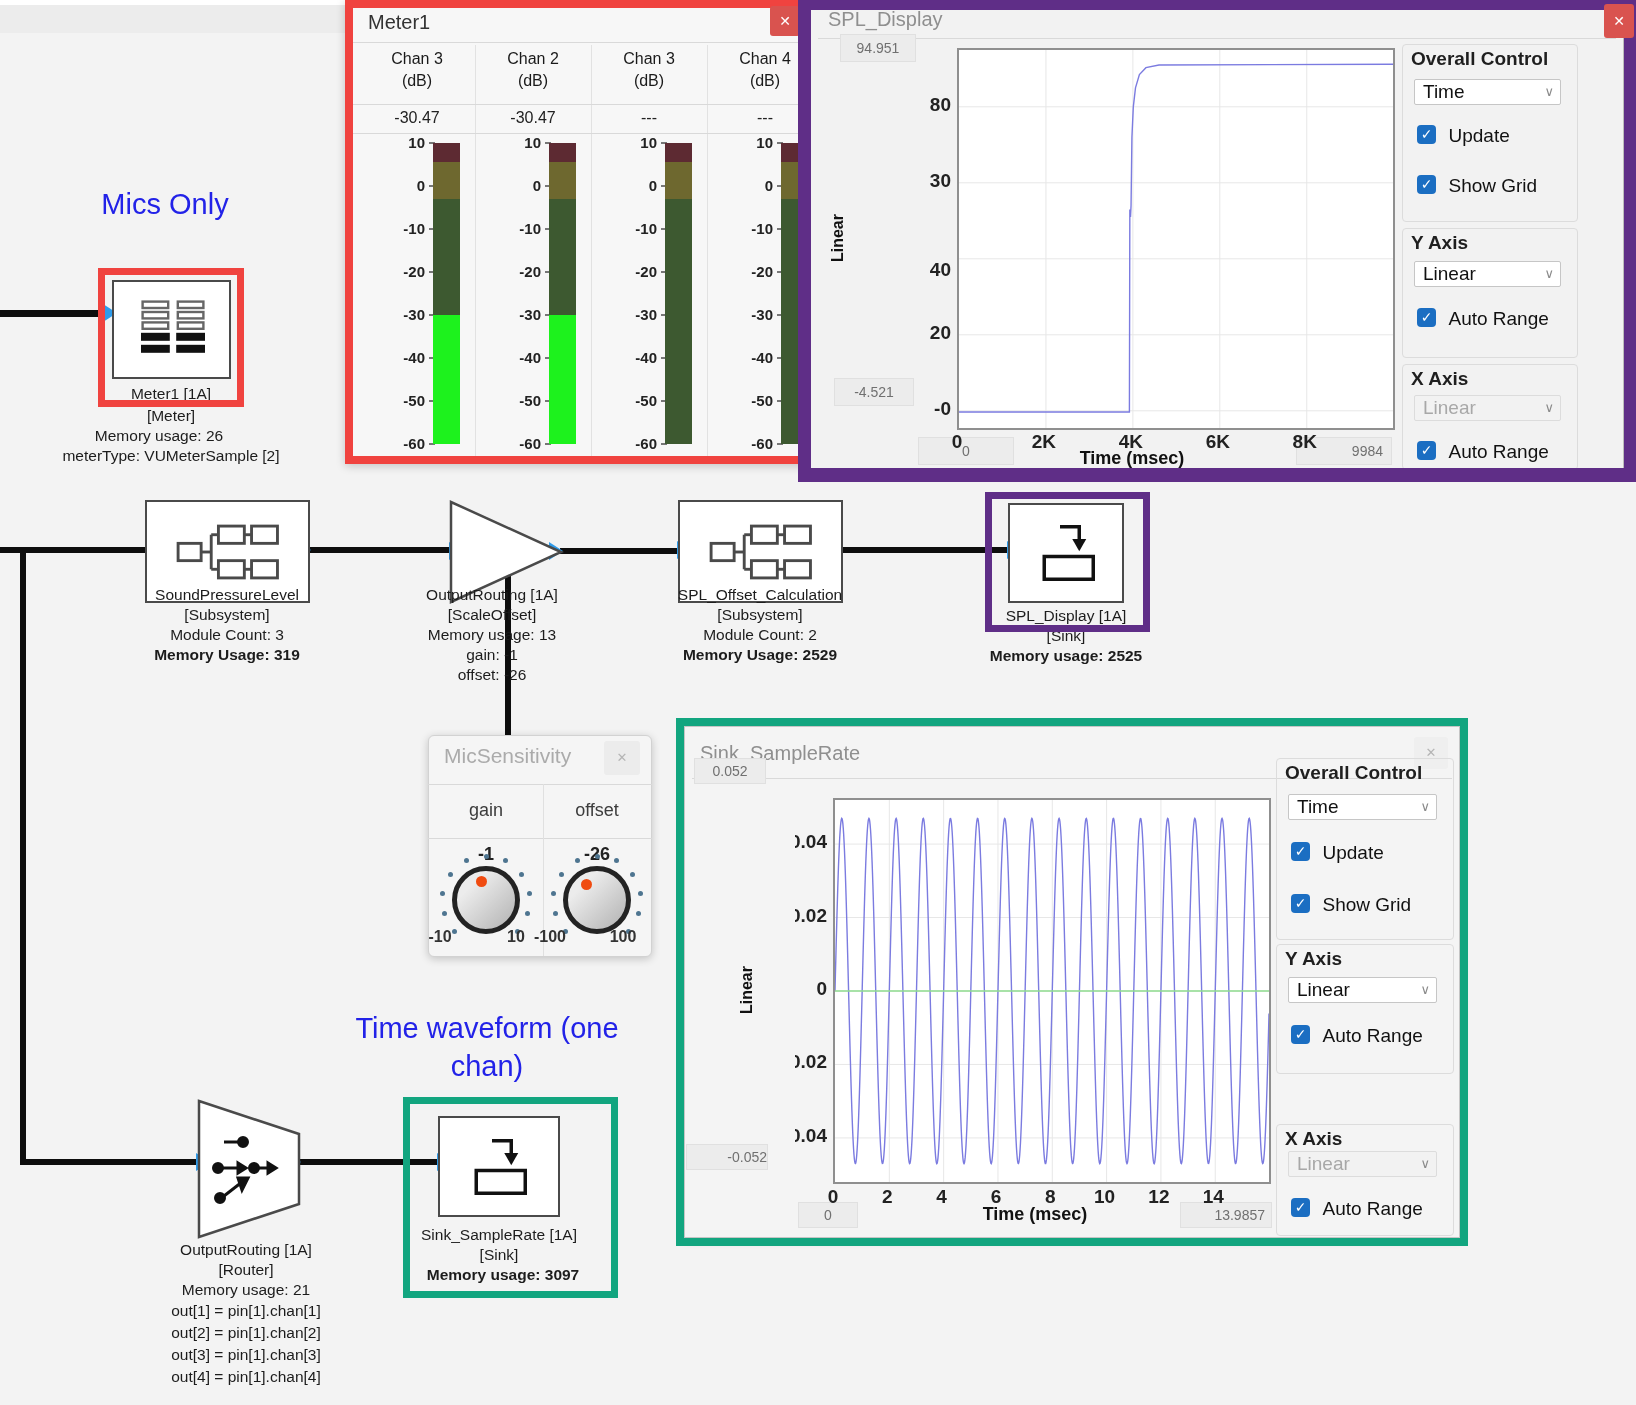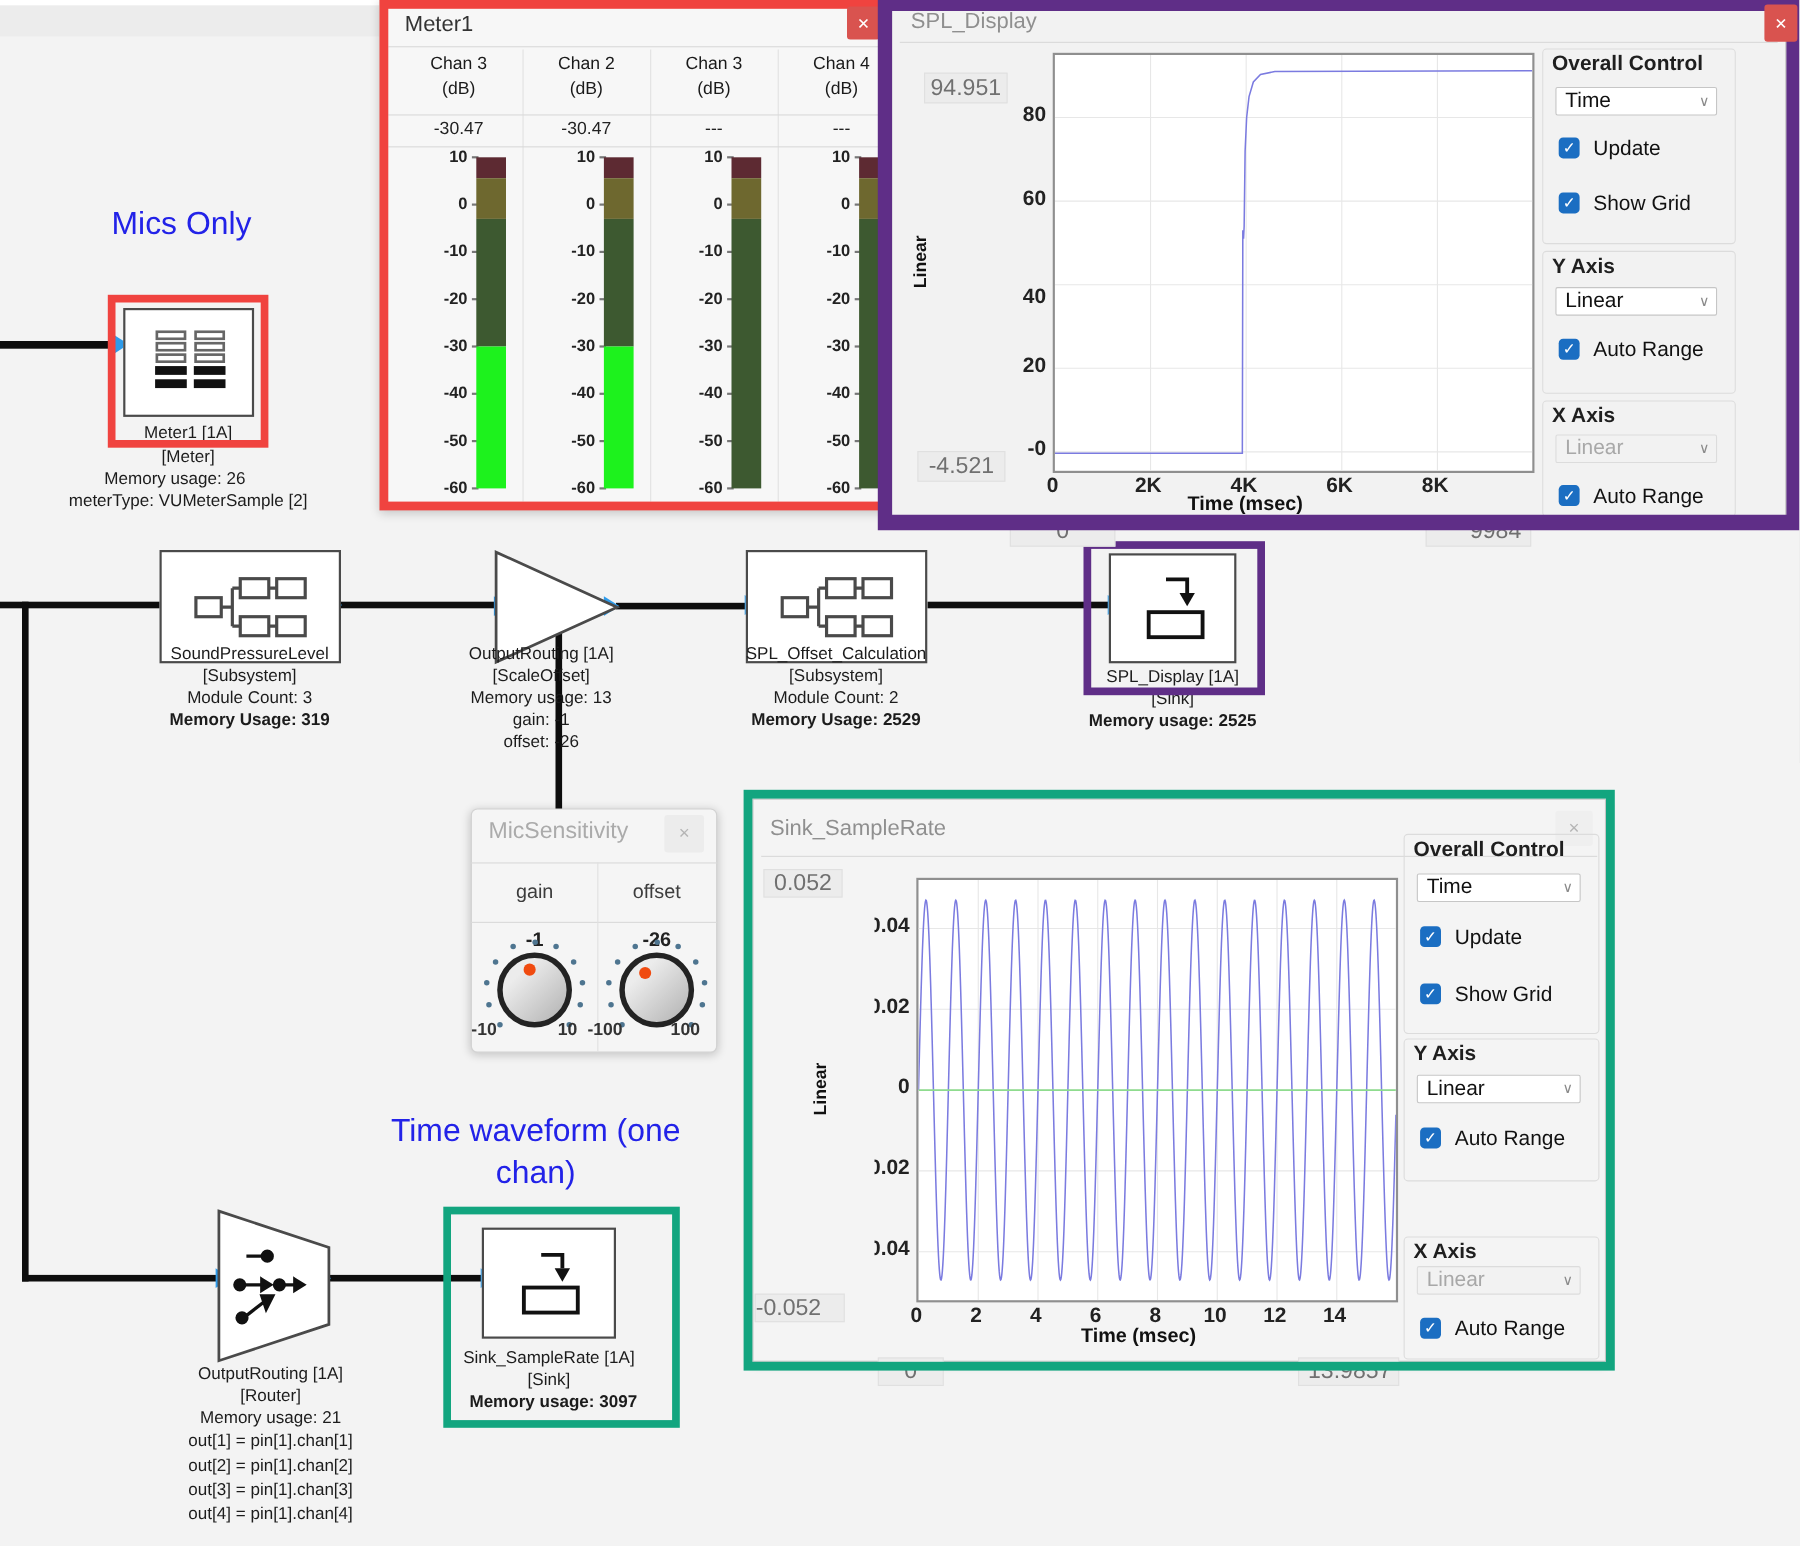--- a/index.html
+++ b/index.html
@@ -10,21 +10,21 @@
   .blk{background:#fff;border:2px solid #4a4a4a;box-sizing:border-box;}
   .frame{box-sizing:border-box;pointer-events:none;}
   .dl{transform:translateX(-50%);white-space:nowrap;font-size:15.5px;color:#1c1c1c;line-height:19px;text-align:center;}
   .b{font-weight:bold;}
   .note{transform:translateX(-50%);white-space:nowrap;color:#2222e8;font-size:29px;}
   .winbg{box-sizing:border-box;box-shadow:0 2px 9px rgba(0,0,0,.2);}
   .wtitle{font-size:20px;white-space:nowrap;}
   .closebtn{text-align:center;border-radius:3px;cursor:pointer;}
   .divider{background:#d9d9d9;height:1px;}
   .vsep{background:#e2e2e2;width:1px;}
-  .rangebox{background:#ececec;border:1px solid #e0e0e0;color:#707070;font-size:21px;line-height:26px;box-sizing:border-box;margin-top:32px;}
+  .rangebox{background:#ececec;border:1px solid #e0e0e0;color:#707070;font-size:14px;line-height:26px;box-sizing:border-box;}
   .vlabel{transform:rotate(-90deg);font-size:16px;font-weight:bold;color:#111;text-align:center;white-space:nowrap;}
   .grp{border:1px solid #dcdcdc;border-radius:4px;}
   .ghead{position:absolute;left:8px;top:3px;font-size:19px;font-weight:600;color:#1f1f1f;white-space:nowrap;}
   .dd{position:absolute;height:24px;background:#fff;border:1px solid #c6c6c6;border-radius:2px;font-size:19px;line-height:24px;padding-left:8px;color:#111;box-sizing:content-box;}
   .dd .chev{position:absolute;right:6px;top:0;line-height:24px;font-size:13px;color:#8a8a8a;}
   .dd-dis{background:#f2f2f2;color:#a8a8a8;border-color:#dcdcdc;}
   .cbrow{position:absolute;height:22px;white-space:nowrap;}
   .cbbox{display:inline-block;width:19px;height:19px;background:#1b6ec2;border-radius:4px;color:#fff;text-align:center;line-height:19px;font-size:14px;vertical-align:top;}
   .cblabel{margin-left:8px;font-size:19px;color:#111;line-height:21px;display:inline-block;vertical-align:top;}
   .knob{border-radius:50%;border:5px solid #232323;background:linear-gradient(135deg,#ececec 25%,#bdbdbd 85%);box-sizing:border-box;}
@@ -269,21 +269,21 @@
   <div class="abs mic-r" style="left:440px;top:928px;z-index:26">-10</div>
   <div class="abs mic-r" style="left:516px;top:928px;z-index:26">10</div>
   <div class="abs mic-r" style="left:550px;top:928px;z-index:26">-100</div>
   <div class="abs mic-r" style="left:623px;top:928px;z-index:26">100</div>
 
   <div class="abs winbg" style="left:684px;top:726px;width:776px;height:512px;background:#f4f4f4;border:1px solid #c5c5c5;z-index:26"></div>
   <div class="abs wtitle" style="left:700px;top:742px;color:#8f8f8f;z-index:27">Sink_SampleRate</div>
   <div class="abs closebtn" style="left:1414px;top:737px;width:34px;height:32px;background:#efefef;color:#b5b5b5;font-size:13px;line-height:32px;z-index:27">✕</div>
   <div class="abs divider" style="left:692px;top:778px;width:760px;z-index:27"></div>
   <div class="abs rangebox" style="left:694px;top:758px;width:72px;height:26px;text-align:center;line-height:24px;z-index:27">0.052</div>
-  <div class="abs rangebox" style="left:686px;top:1144px;width:82px;height:26px;text-align:left;line-height:24px;z-index:27">-0.052</div>
+  <div class="abs rangebox" style="left:686px;top:1144px;width:82px;height:26px;text-align:right;line-height:24px;z-index:27">-0.052</div>
   <div class="abs vlabel" style="left:687px;top:981px;width:120px;z-index:27">Linear</div>
   <div class="abs" style="left:1035px;top:1204px;transform:translateX(-50%);font-size:18px;font-weight:bold;color:#111;z-index:27">Time (msec)</div>
   <div class="abs rangebox" style="left:798px;top:1202px;width:60px;height:26px;text-align:center;line-height:24px;z-index:27">0</div>
   <div class="abs rangebox" style="left:1180px;top:1202px;width:92px;height:26px;text-align:right;padding-right:6px;line-height:24px;z-index:27">13.9857</div>
 
   <div class="abs grp" style="left:1276px;top:758px;width:176px;height:180px;z-index:27">
     <div class="ghead">Overall Control</div>
     <div class="dd" style="left:11px;top:35px;width:139px">
       <span>Time</span>
       <span class="chev">∨</span>
@@ -425,21 +425,21 @@
     </svg>
     <div class="abs" style="left: 932px; top: 431px; width: 50px; text-align: center; font-size: 19px; font-weight: 600; color: rgb(34, 34, 34); z-index: 31;">0</div>
     <div class="abs" style="left: 1018.94px; top: 431px; width: 50px; text-align: center; font-size: 19px; font-weight: 600; color: rgb(34, 34, 34); z-index: 31;">2K</div>
     <div class="abs" style="left: 1105.88px; top: 431px; width: 50px; text-align: center; font-size: 19px; font-weight: 600; color: rgb(34, 34, 34); z-index: 31;">4K</div>
     <div class="abs" style="left: 1192.82px; top: 431px; width: 50px; text-align: center; font-size: 19px; font-weight: 600; color: rgb(34, 34, 34); z-index: 31;">6K</div>
     <div class="abs" style="left: 1279.76px; top: 431px; width: 50px; text-align: center; font-size: 19px; font-weight: 600; color: rgb(34, 34, 34); z-index: 31;">8K</div>
     <div class="abs" style="left: 909px; top: 93.8148px; width: 44px; height: 22px; overflow: hidden; z-index: 31;">
       <span style="position: absolute; right: 2px; top: 0px; white-space: nowrap; font-size: 19px; font-weight: 600; color: rgb(34, 34, 34);">80</span>
     </div>
     <div class="abs" style="left: 909px; top: 169.816px; width: 44px; height: 22px; overflow: hidden; z-index: 31;">
-      <span style="position: absolute; right: 2px; top: 0px; white-space: nowrap; font-size: 19px; font-weight: 600; color: rgb(34, 34, 34);">60</span>
+      <span style="position: absolute; right: 2px; top: 0px; white-space: nowrap; font-size: 19px; font-weight: 600; color: rgb(34, 34, 34);">30</span>
     </div>
     <div class="abs" style="left: 909px; top: 259px; width: 44px; height: 22px; overflow: hidden; z-index: 31;">
       <span style="position: absolute; right: 2px; top: 0px; white-space: nowrap; font-size: 19px; font-weight: 600; color: rgb(34, 34, 34);">40</span>
     </div>
     <div class="abs" style="left: 909px; top: 321.819px; width: 44px; height: 22px; overflow: hidden; z-index: 31;">
       <span style="position: absolute; right: 2px; top: 0px; white-space: nowrap; font-size: 19px; font-weight: 600; color: rgb(34, 34, 34);">20</span>
     </div>
     <div class="abs" style="left: 909px; top: 397.82px; width: 44px; height: 22px; overflow: hidden; z-index: 31;">
       <span style="position: absolute; right: 2px; top: 0px; white-space: nowrap; font-size: 19px; font-weight: 600; color: rgb(34, 34, 34);">-0</span>
     </div>

